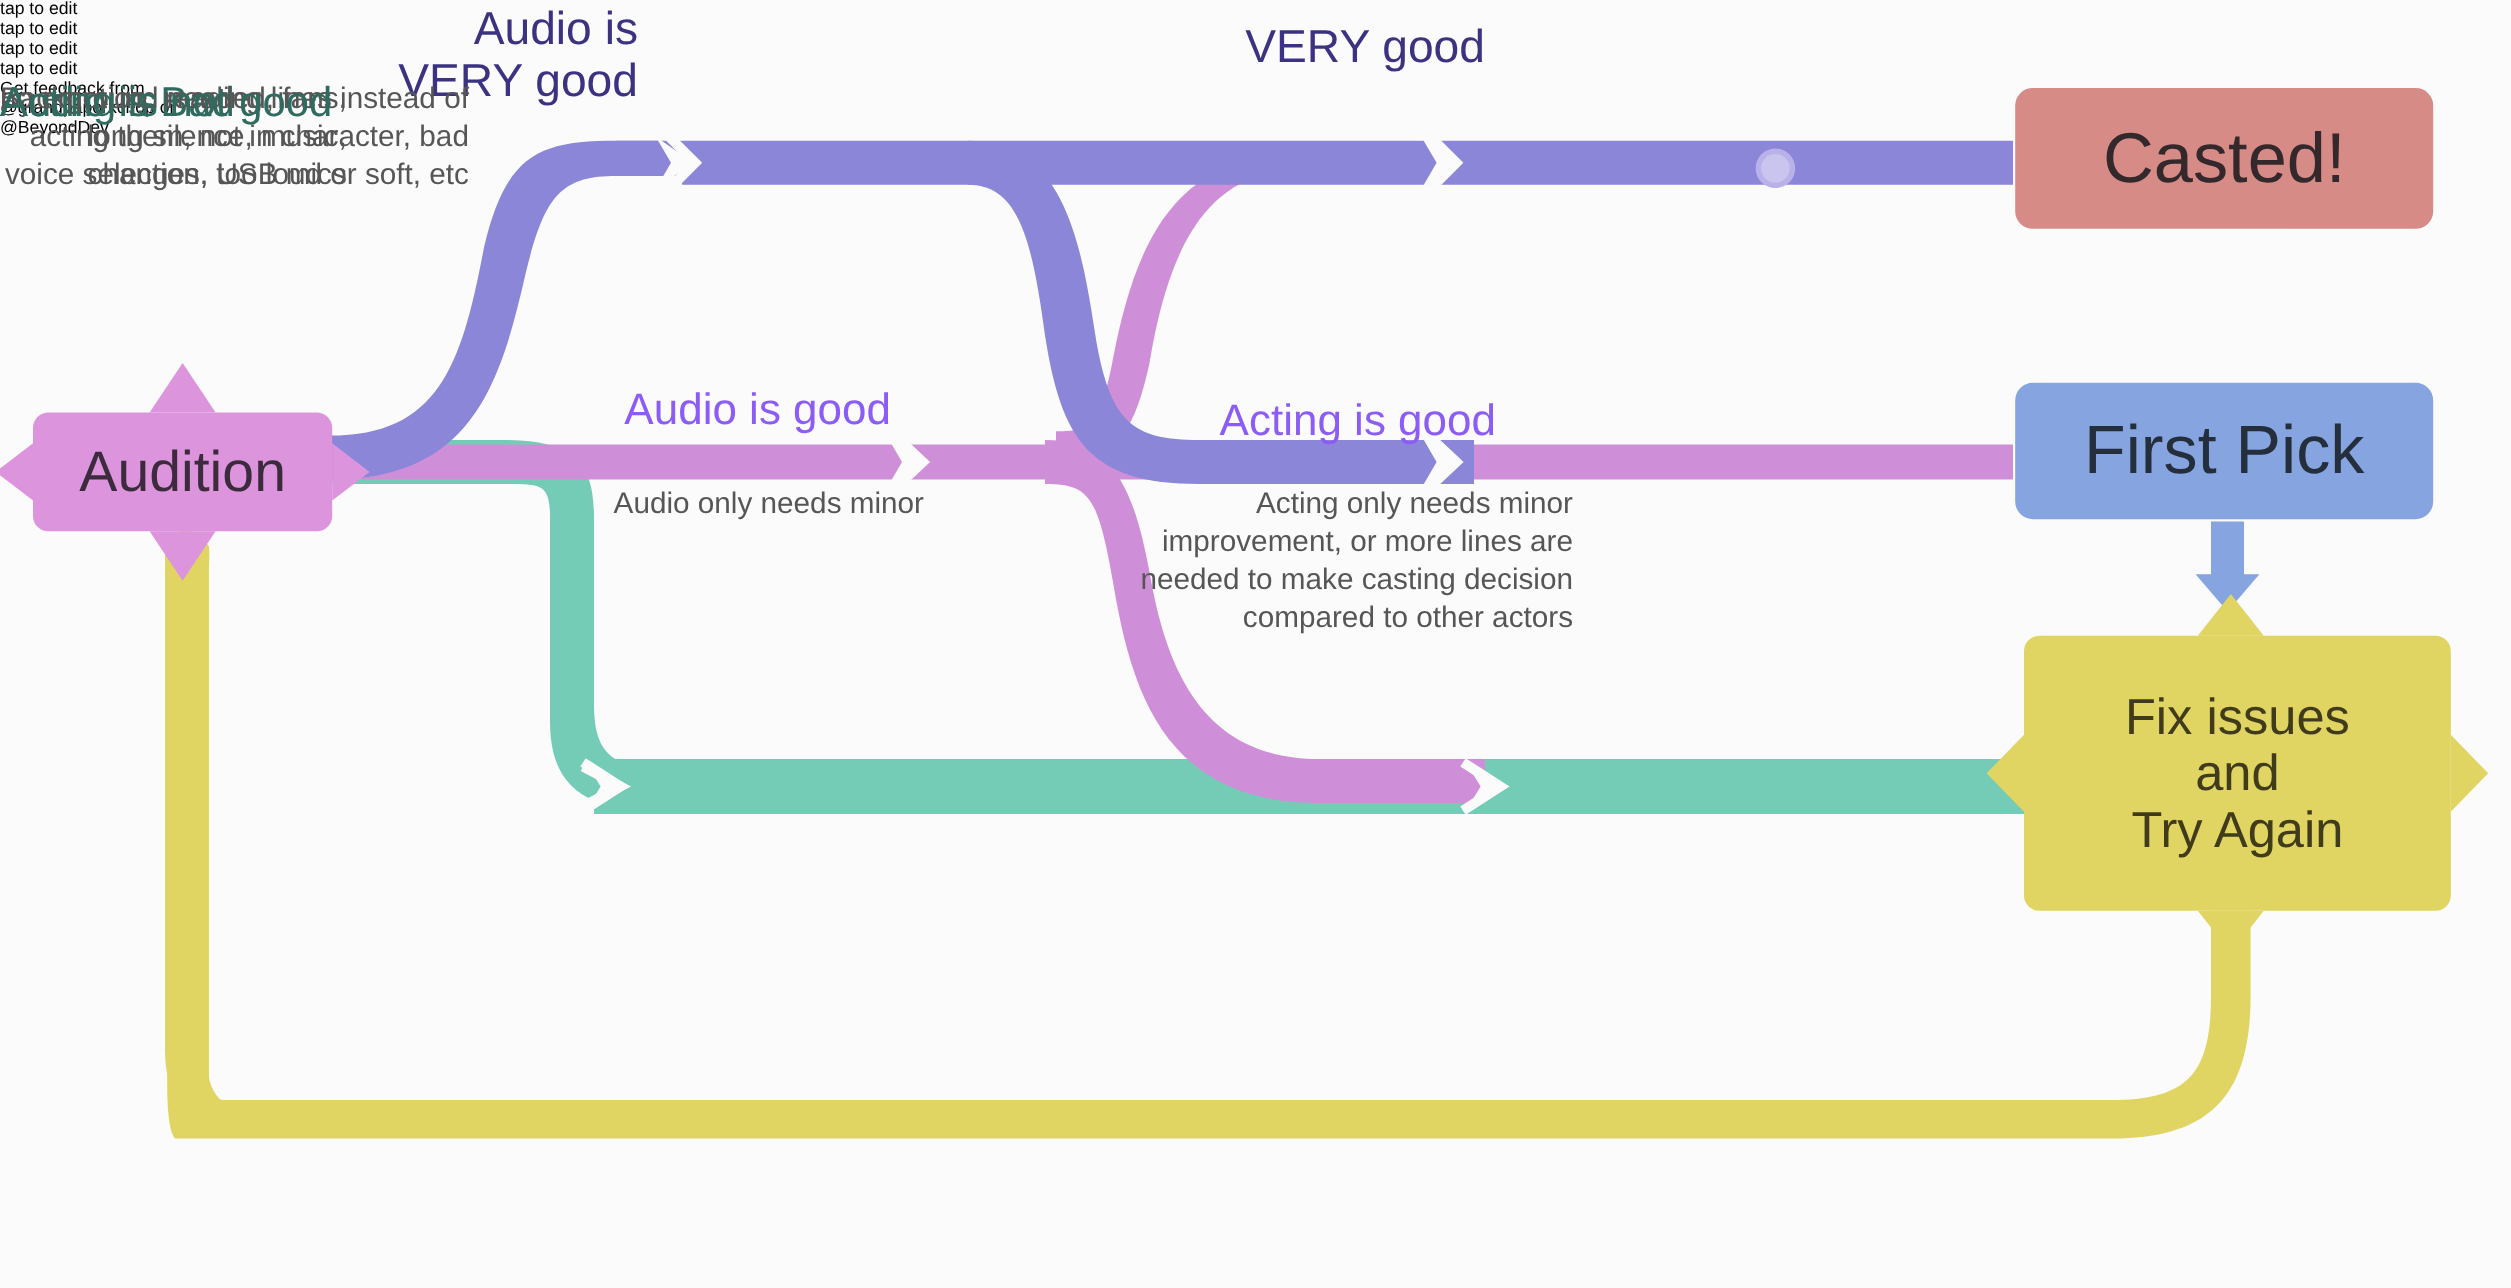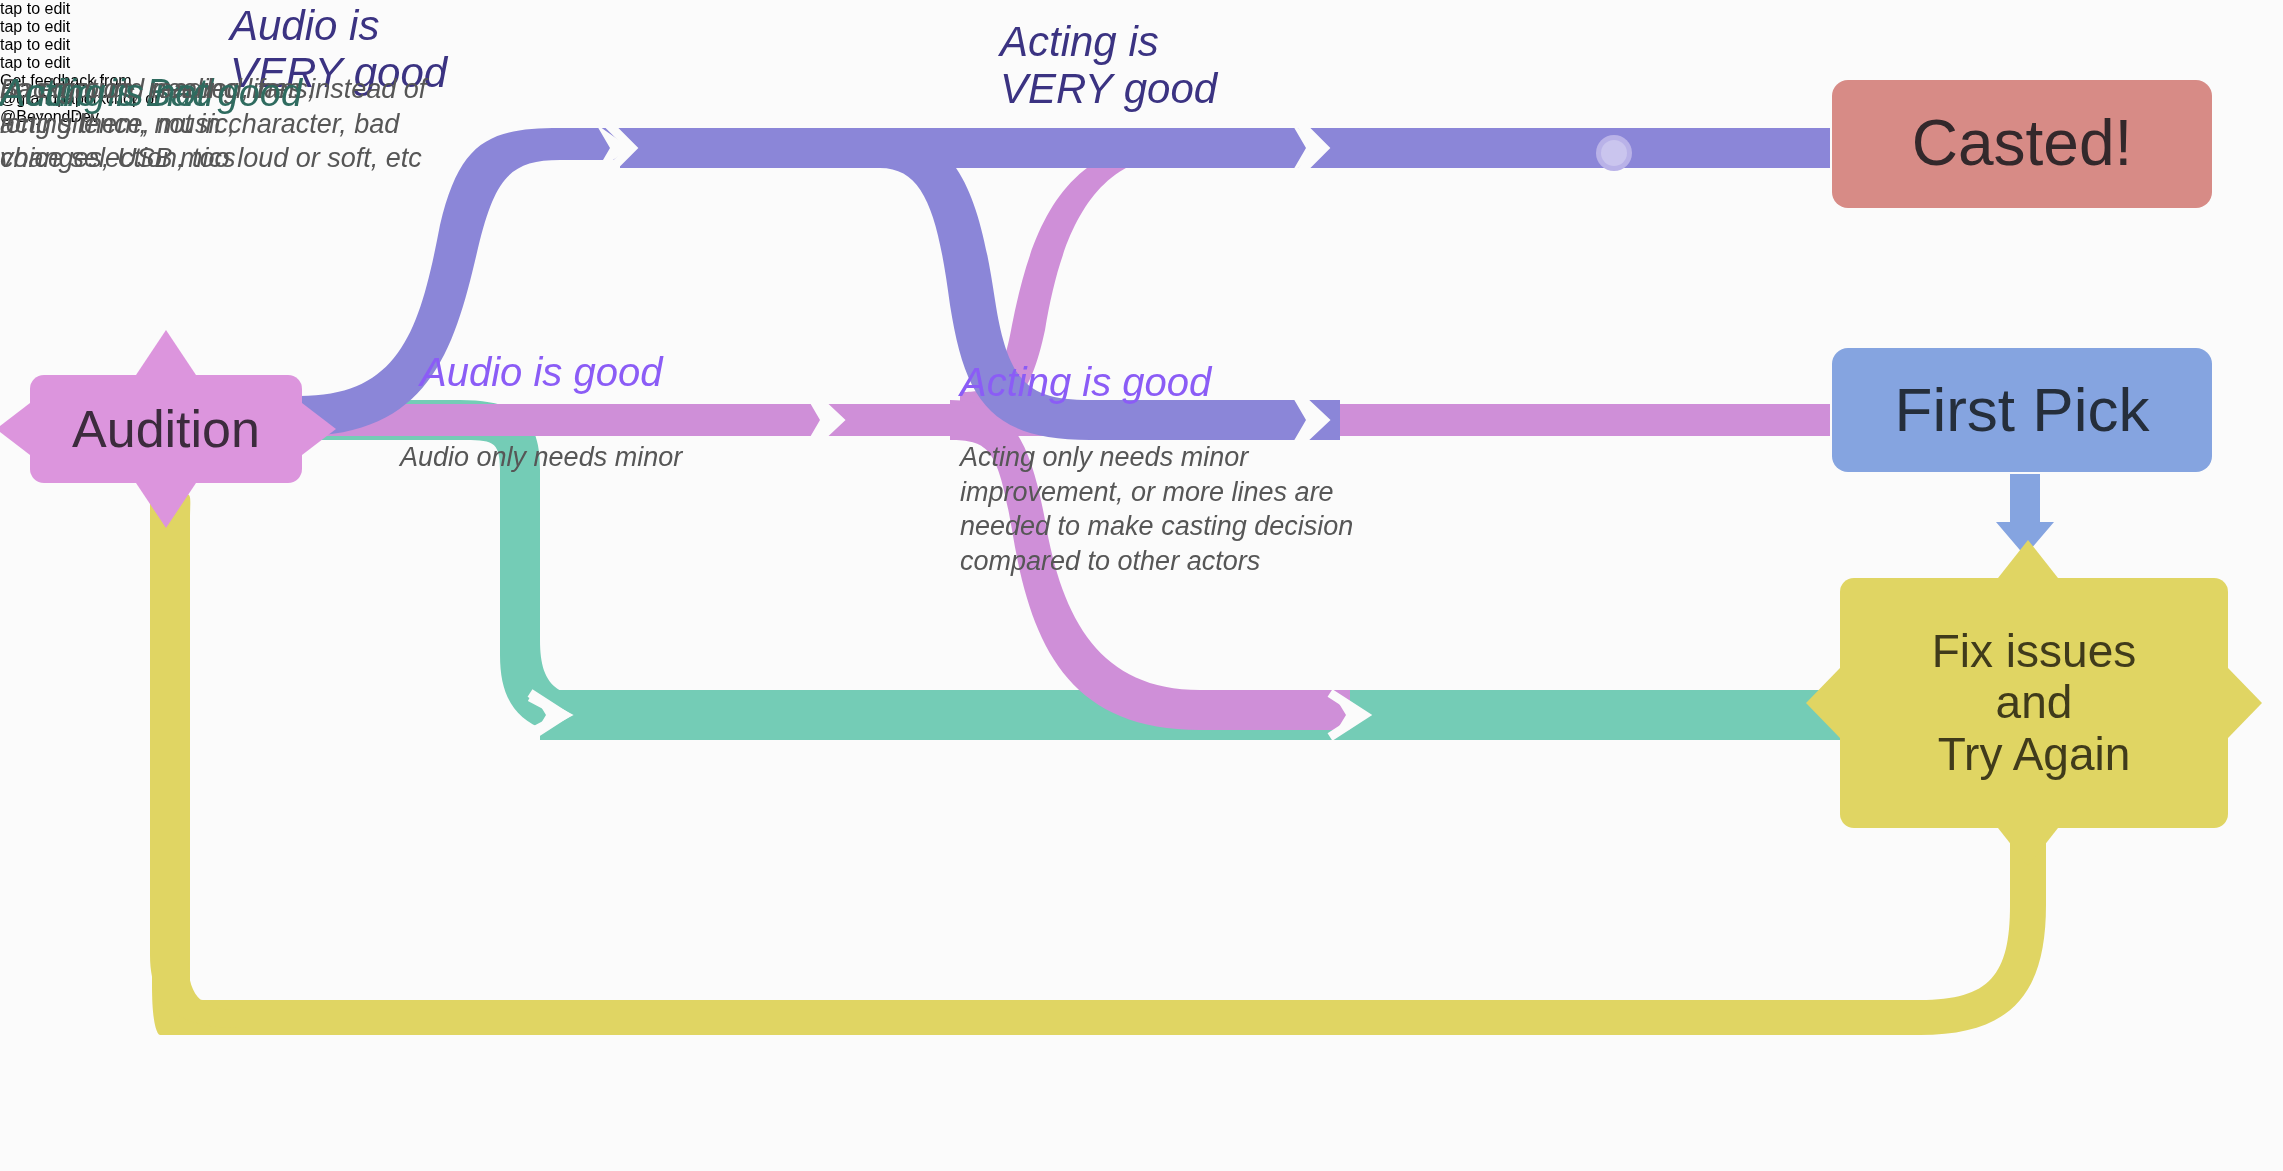--- a/index.html
+++ b/index.html
@@ -63,24 +63,23 @@
     width: 388px; height: 250px;
     background: #e0d563;
     border-radius: 14px;
     font-size: 46px;
     color: #403b1b;
   }
 
   
   .lbl {
     position: absolute;
-    text-align: left;
+    text-align: right;
     z-index: 6;
     line-height: 1.13;
-    font-style: italic;
   }
   .lbl-title-dark { color: #3b3382; font-size: 42px; }
   .lbl-title-purple { color: #8b5cf6; font-size: 40px; margin-top: 20px; }
   .lbl-title-teal { color: #2f6b5f; font-size: 38px; }
   .lbl-sub { color: #565656; font-size: 27px; line-height: 1.28; }
 
   #lbl-audio-very   { left: 230px;  top: 2px;   width: 350px; }
   #lbl-acting-very  { left: 1000px; top: 18px;  width: 350px; }
   #lbl-audio-good   { left: 420px;  top: 330px; width: 390px; }
   #lbl-audio-good-s { left: 400px;  top: 440px; width: 440px; }
@@ -291,21 +290,20 @@
       <span>Try Again</span>
     </span>
   </div>
 
   <div class="lbl lbl-title-dark" id="lbl-audio-very">
     <div>Audio is</div>
     <div>VERY good</div>
   </div>
 
   <div class="lbl lbl-title-dark" id="lbl-acting-very">
-    <div>Acting is</div>
     <div>VERY good</div>
   </div>
 
   <div class="lbl lbl-title-purple" id="lbl-audio-good">Audio is good</div>
   <div class="lbl lbl-sub" id="lbl-audio-good-s">
     <div>Audio only needs minor</div>
   </div>
 
   <div class="lbl lbl-title-purple" id="lbl-acting-good">Acting is good</div>
   <div class="lbl lbl-sub" id="lbl-acting-good-s">

